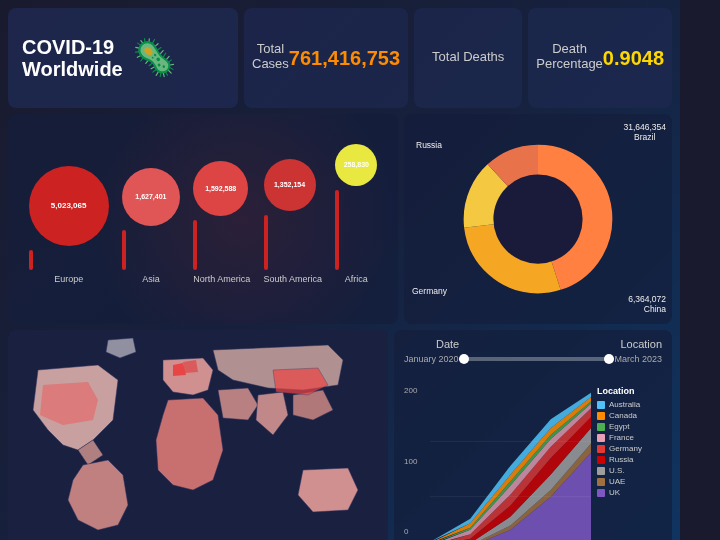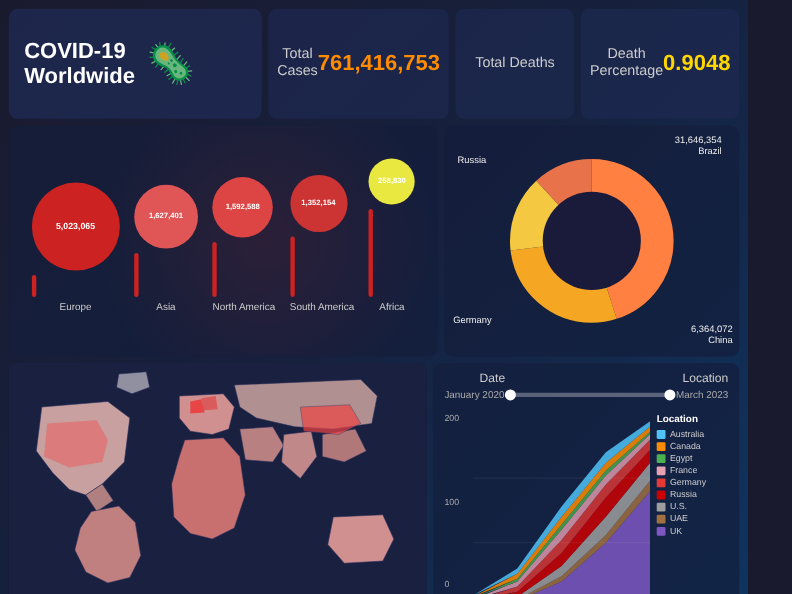--- a/index.html
+++ b/index.html
@@ -190,21 +190,21 @@
     .chart-section-label {
       font-size: 11px;
       color: #ccc;
       padding-left: 32px;
     }
 
     .date-range {
       display: flex;
       align-items: center;
       gap: 0;
-      margin-bottom: 12px;
+      margin-bottom: 22px;
     }
 
     .date-label { font-size: 9px; color: #aaa; }
 
     .slider-track {
       flex: 1;
       height: 4px;
       background: rgba(255,255,255,0.3);
       border-radius: 2px;
       position: relative;
@@ -342,21 +342,21 @@
 
         <circle cx="80" cy="80" r="55" fill="none" stroke="#f5a623" stroke-width="30" stroke-dasharray="96.8 404.3" stroke-dashoffset="-155.5" transform="rotate(-90 80 80)"></circle>
 
         <circle cx="80" cy="80" r="55" fill="none" stroke="#f5c842" stroke-width="30" stroke-dasharray="51.8 449.3" stroke-dashoffset="-252.3" transform="rotate(-90 80 80)"></circle>
 
         <circle cx="80" cy="80" r="55" fill="none" stroke="#e8734a" stroke-width="30" stroke-dasharray="41.5 459.6" stroke-dashoffset="-304.1" transform="rotate(-90 80 80)"></circle>
 
         <circle cx="80" cy="80" r="42" fill="#1a1a3a"></circle>
       </svg>
 
-      <div style="position:absolute; top:8px; right:16px; font-size:8.5px; color:#eee; text-align:right;">31,646,354<br>Brazil</div>
+      <div style="position:absolute; top:8px; right:6px; font-size:8.5px; color:#eee; text-align:center;">31,646,354<br>Brazil</div>
       <div style="position:absolute; top:26px; left:12px; font-size:8.5px; color:#eee; text-align:left;">Russia</div>
       <div style="position:absolute; bottom:28px; left:8px; font-size:8.5px; color:#eee; text-align:left;">Germany</div>
       <div style="position:absolute; bottom:10px; right:6px; font-size:8.5px; color:#eee; text-align:right;">6,364,072<br>China</div>
     </div>
   </div>
 
   <div class="bottom-row">
 
     <div class="world-map">
       <svg class="map-svg" viewBox="0 0 380 230" xmlns="http://www.w3.org/2000/svg">

